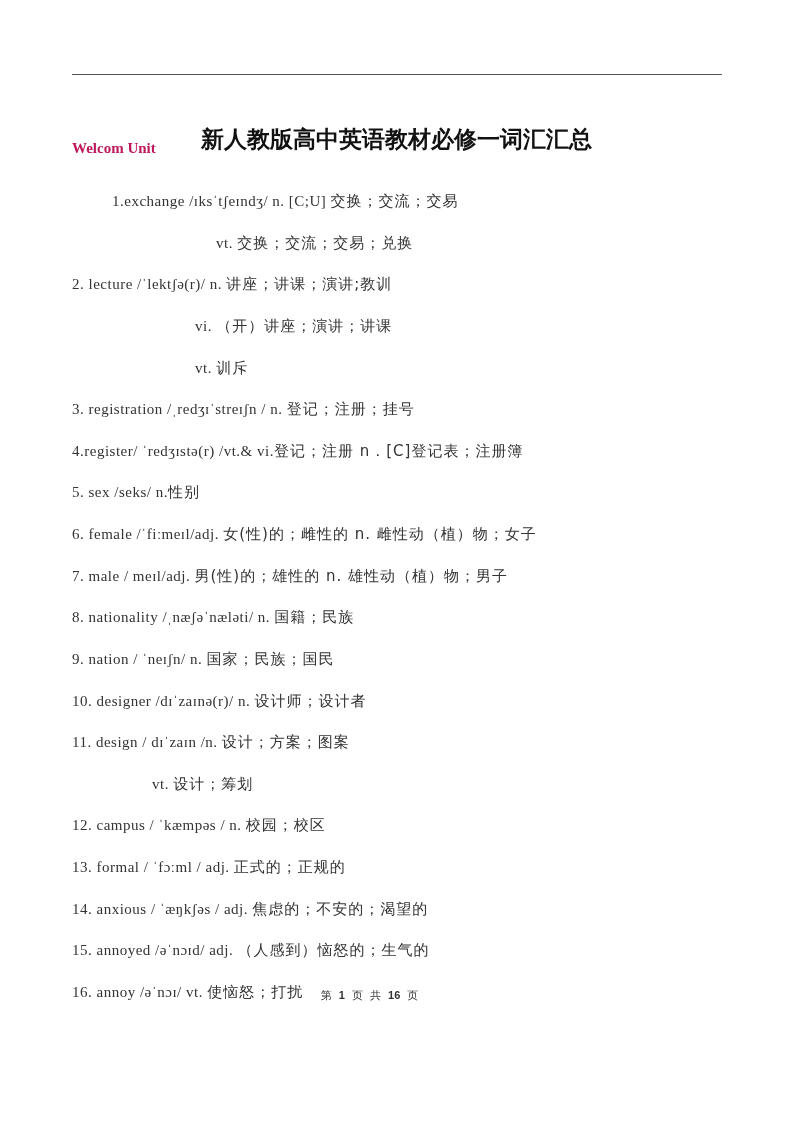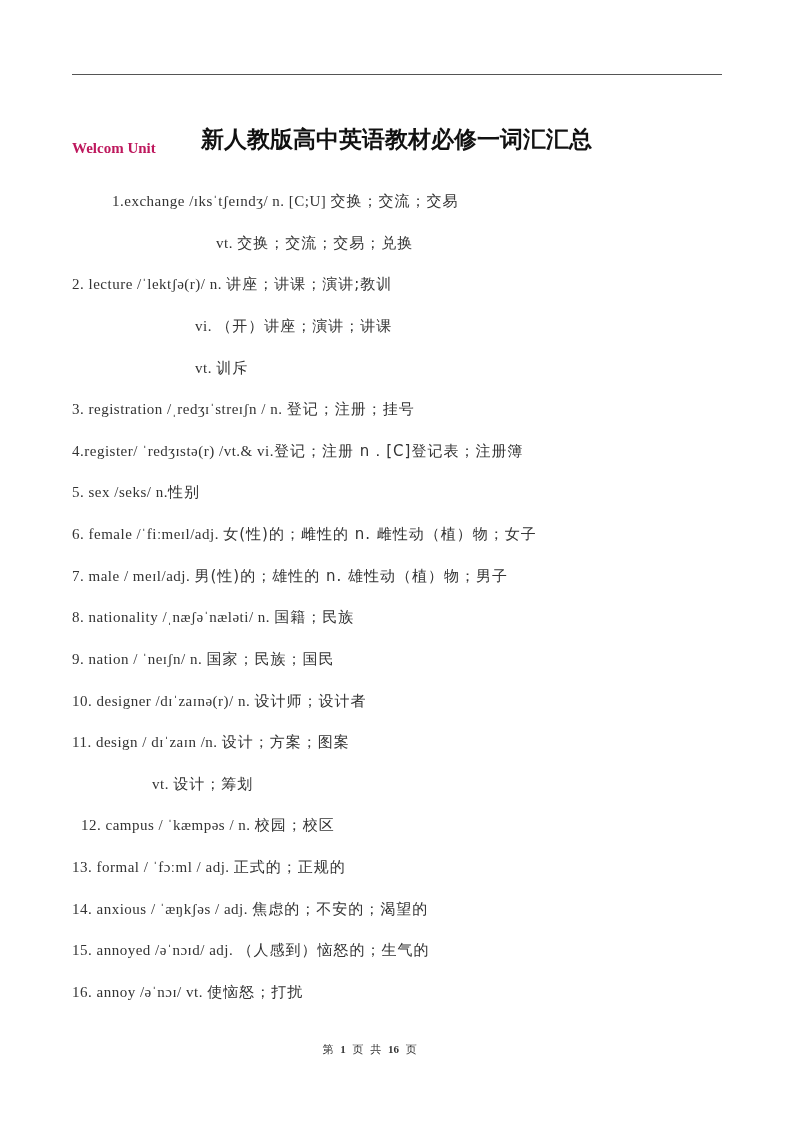--- a/index.html
+++ b/index.html
@@ -9,22 +9,22 @@
           border-top: 1px solid #555; }
   .title { position: absolute; left: 0; width: 793px; top: 100px; text-align: center;
            font-family: "DejaVu Sans", sans-serif; font-size: 23px; font-weight: bold;
            color: #111; letter-spacing: 0px; margin-top: 24px; }
   .unit { position: absolute; left: 72px; top: 140px; font-family: "Liberation Serif", serif;
           font-weight: bold; font-size: 15px; color: #be185d; }
   .line { position: absolute; white-space: nowrap; font-size: 15px; color: #333;
           line-height: 20px; }
   .line .en { font-family: "Liberation Serif", "DejaVu Serif", serif; letter-spacing: 0.5px; }
   .line .zh { font-family: "DejaVu Sans", sans-serif; font-size: 15px; color: #333; letter-spacing: 1px; }
-  .footer { position: absolute; left: 0; width: 739px; top: 1042px; text-align: center;
-            font-size: 11px; color: #333; font-family: Liberation Serif, serif; word-spacing: 4px; }
+  .footer { position: absolute; left: 0; width: 739px; top: 988px; text-align: center;
+            font-size: 11px; color: #333; font-family: Liberation Sans, sans-serif; word-spacing: 4px; }
   .footer b { font-weight: bold; }
 </style>
 </head>
 <body>
 
 <div class="rule"></div>
 <div class="title">新人教版高中英语教材必修一词汇汇总</div>
 <div class="unit">Welcom Unit</div>
 
 <div id="lines">
@@ -36,21 +36,21 @@
     <div class="line" style="left: 72px; top: 399px;"><span class="en">3. registration /ˌredʒɪˈstreɪʃn / n.  </span><span class="zh">登记；注册；挂号</span></div>
     <div class="line" style="left: 72px; top: 441px;"><span class="en">4.register/ ˈredʒɪstə(r) /vt.&amp; vi.</span><span class="zh">登记；注册 n．[C]登记表；注册簿</span></div>
     <div class="line" style="left: 72px; top: 482px;"><span class="en">5. sex /seks/ n.</span><span class="zh">性别</span></div>
     <div class="line" style="left: 72px; top: 524px;"><span class="en">6. female /ˈfiːmeɪl/adj.  </span><span class="zh">女(性)的；雌性的 n. 雌性动（植）物；女子</span></div>
     <div class="line" style="left: 72px; top: 566px; text-align: right;"><span class="en">7. male / meɪl/adj.  </span><span class="zh">男(性)的；雄性的 n. 雄性动（植）物；男子</span></div>
     <div class="line" style="left: 72px; top: 607px;"><span class="en">8. nationality /ˌnæʃəˈnæləti/ n. </span><span class="zh">国籍；民族</span></div>
     <div class="line" style="left: 72px; top: 649px;"><span class="en">9. nation / ˈneɪʃn/ n. </span><span class="zh">国家；民族；国民</span></div>
     <div class="line" style="left: 72px; top: 691px;"><span class="en">10. designer /dɪˈzaɪnə(r)/ n. </span><span class="zh">设计师；设计者</span></div>
     <div class="line" style="left: 72px; top: 732px;"><span class="en">11. design / dɪˈzaɪn /n.  </span><span class="zh">设计；方案；图案</span></div>
     <div class="line" style="left: 152px; top: 774px;"><span class="en">vt.  </span><span class="zh">设计；筹划</span></div>
-    <div class="line" style="left: 81px; top: 815px;"><span class="en">12. campus / ˈkæmpəs / n. </span><span class="zh">校园；校区</span></div>
+    <div class="line" style="left: 72px; top: 815px;"><span class="en">12. campus / ˈkæmpəs / n. </span><span class="zh">校园；校区</span></div>
     <div class="line" style="left: 72px; top: 857px;"><span class="en">13. formal / ˈfɔːml / adj.  </span><span class="zh">正式的；正规的</span></div>
     <div class="line" style="left: 72px; top: 899px;"><span class="en">14. anxious / ˈæŋkʃəs / adj.  </span><span class="zh">焦虑的；不安的；渴望的</span></div>
     <div class="line" style="left: 72px; top: 940px;"><span class="en">15. annoyed /əˈnɔɪd/ adj.  </span><span class="zh">（人感到）恼怒的；生气的</span></div>
     <div class="line" style="left: 72px; top: 982px;"><span class="en">16. annoy /əˈnɔɪ/ vt.  </span><span class="zh">使恼怒；打扰</span></div>
   </div>
 
 <div class="footer">
   <span>第</span>
   <b>1</b>
   <span>页 共</span>

